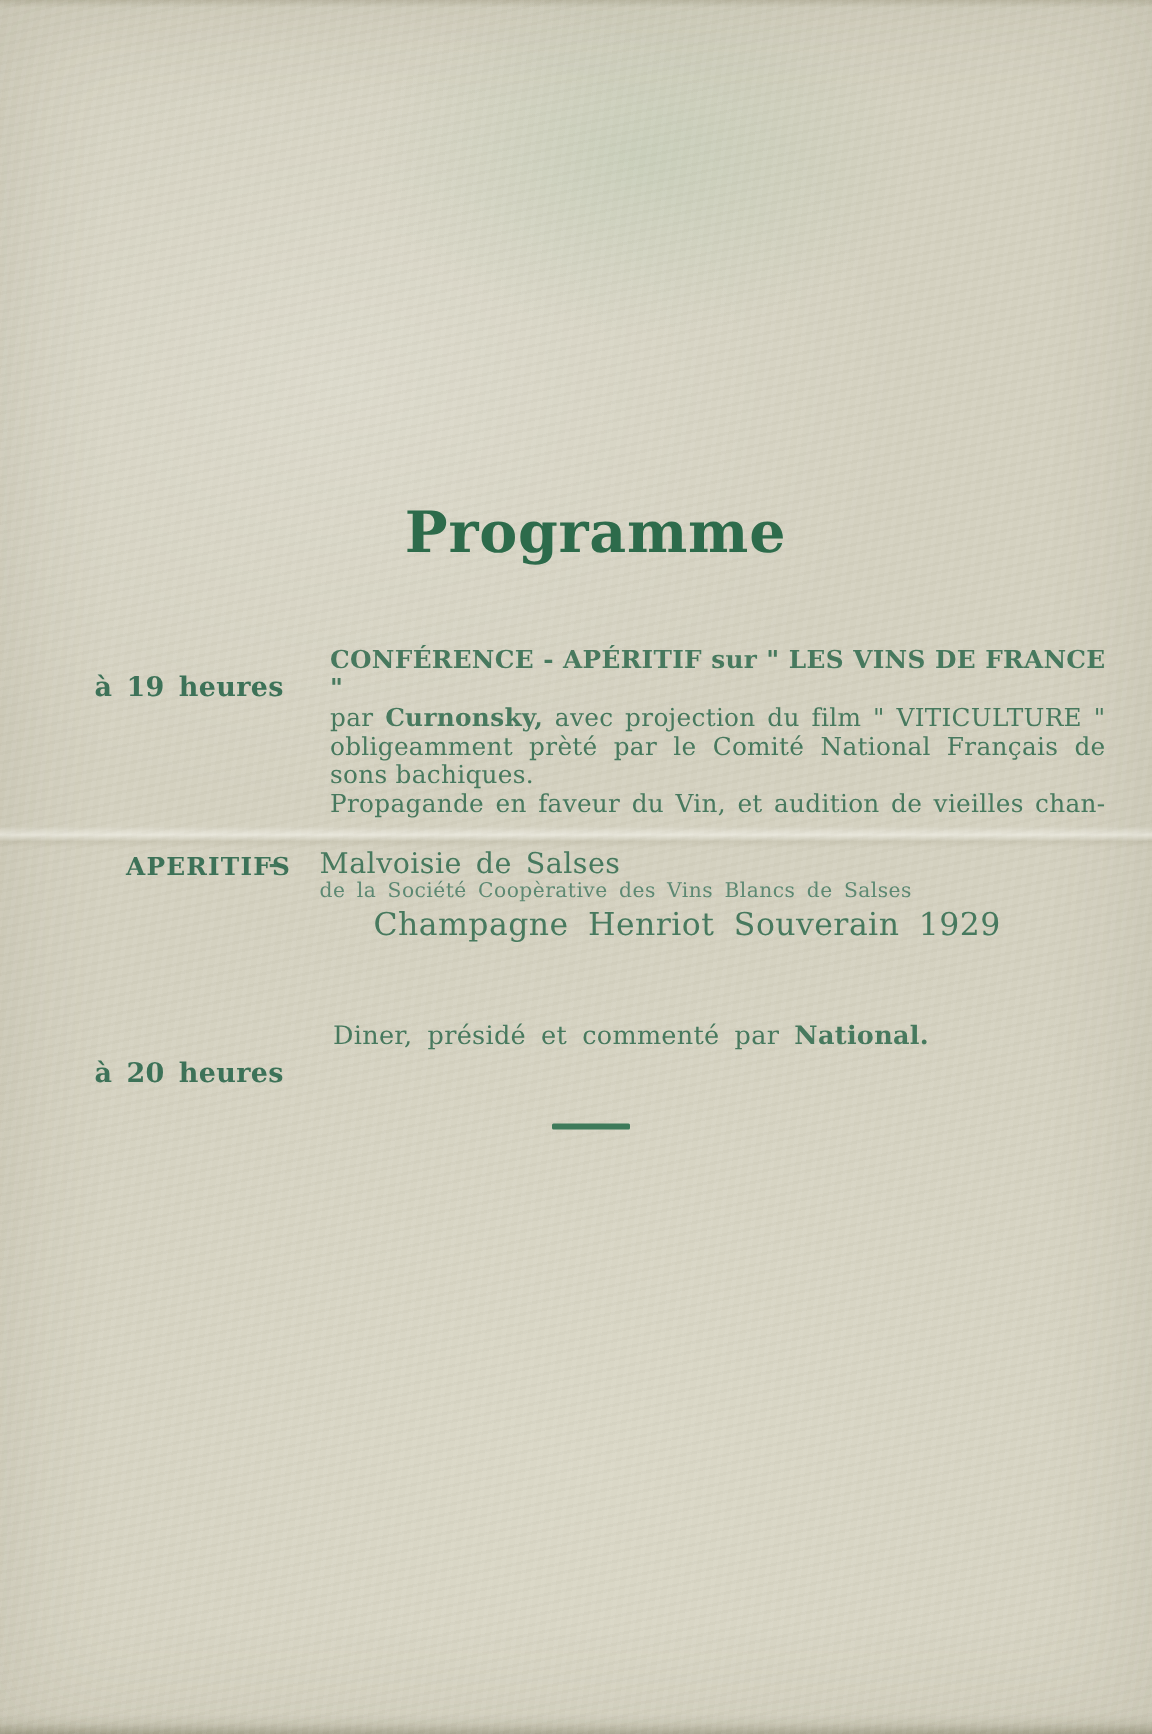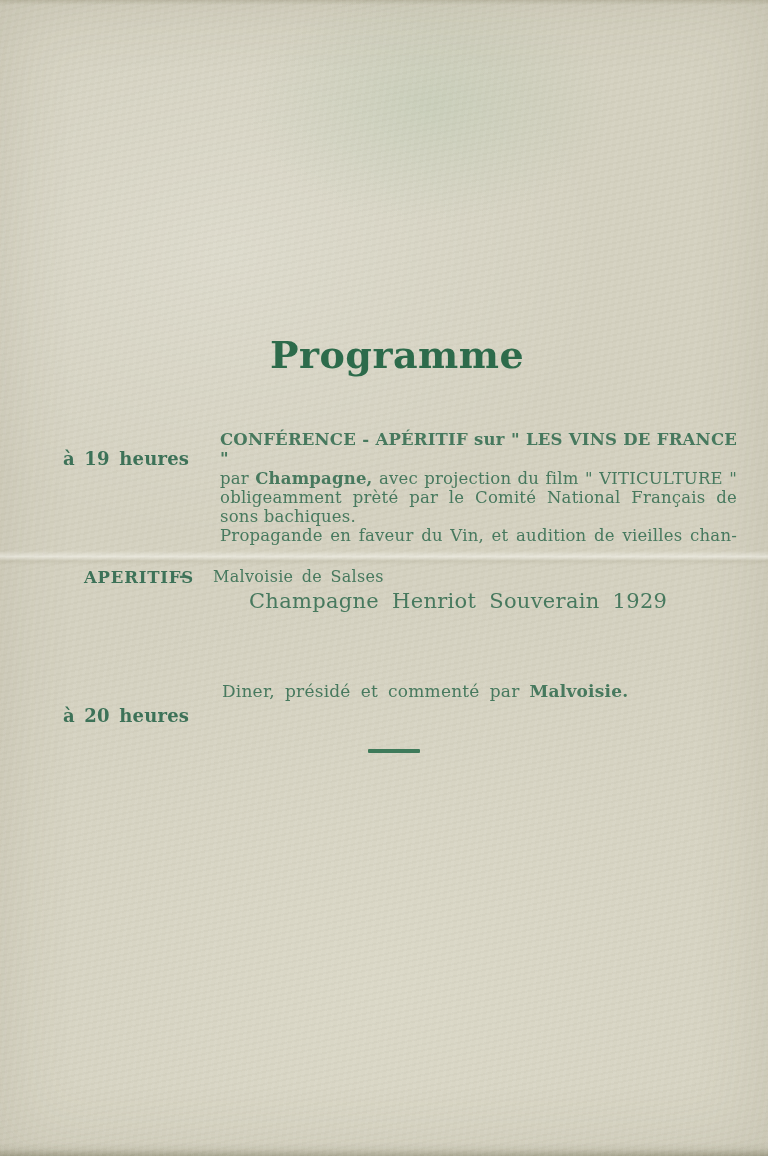--- a/index.html
+++ b/index.html
@@ -57,21 +57,21 @@
   .ap-label{
     position:absolute;left:84px;top:568px;
     font-size:16.5px;font-weight:bold;letter-spacing:0.8px;
     color:#3d7258;
   }
   .ap-dash{
     position:absolute;left:179px;top:566px;
     font-size:16px;font-weight:bold;
   }
   .entries{position:absolute;left:213px;top:566px;width:520px;}
-  .entry .name{font-size:16px;line-height:21px;word-spacing:3px;letter-spacing:0.3px;}
+  .entry .name{font-size:19px;line-height:21px;word-spacing:3px;letter-spacing:0.3px;}
   .entry .detail{font-size:13.5px;line-height:15px;word-spacing:3px;letter-spacing:0.3px;color:#5c8872;}
   .entry + .entry{margin-top:3px;}
   .entry:nth-child(2) .name{font-size:21px;line-height:23px;word-spacing:6px;margin-left:36px;}
   .dinner{
     position:absolute;left:222px;top:681px;
     font-size:17px;word-spacing:4.5px;letter-spacing:0.2px;
   }
   .rule{
     position:absolute;left:368px;top:749px;width:52px;height:4px;
     background:#3e7a5a;border-radius:1px;
@@ -82,34 +82,35 @@
 
 <div class="card">
   <div class="grain"></div>
   <div class="crease"></div>
 
   <h1 class="title">Programme</h1>
 
   <div class="time-label l19">à 19 heures</div>
   <div class="para">
       <div class="line just"><span class="b">CONFÉRENCE - APÉRITIF sur " LES VINS DE FRANCE "</span></div>
-      <div class="line just"><span>par </span><span class="b">Champagne,</span><span> avec projection du film " VITICULTURE "</span></div>
+      <div class="line just"><span>par </span><span class="b">Curnonsky,</span><span> avec projection du film " VITICULTURE "</span></div>
       <div class="line just"><span>obligeamment prèté par le Comité National Français de</span></div>
       <div class="line"><span>sons bachiques.</span></div>
       <div class="line just"><span>Propagande en faveur du Vin, et audition de vieilles chan-</span></div>
     </div>
 
   <div class="ap-label">APERITIFS</div>
   <div class="ap-dash">-</div>
   <div class="entries">
       <div class="entry">
         <div class="name">Malvoisie de Salses</div>
+        <div class="detail">de la Société Coopèrative des Vins Blancs de Salses</div>
       </div>
       <div class="entry">
         <div class="name">Champagne Henriot Souverain 1929</div>
       </div>
     </div>
 
   <div class="time-label l20">à 20 heures</div>
-  <div class="dinner"><span>Diner, présidé et commenté par </span><span class="b">Malvoisie.</span></div>
+  <div class="dinner"><span>Diner, présidé et commenté par </span><span class="b">National.</span></div>
 
   <div class="rule"></div>
 </div>
 
 </body></html>

